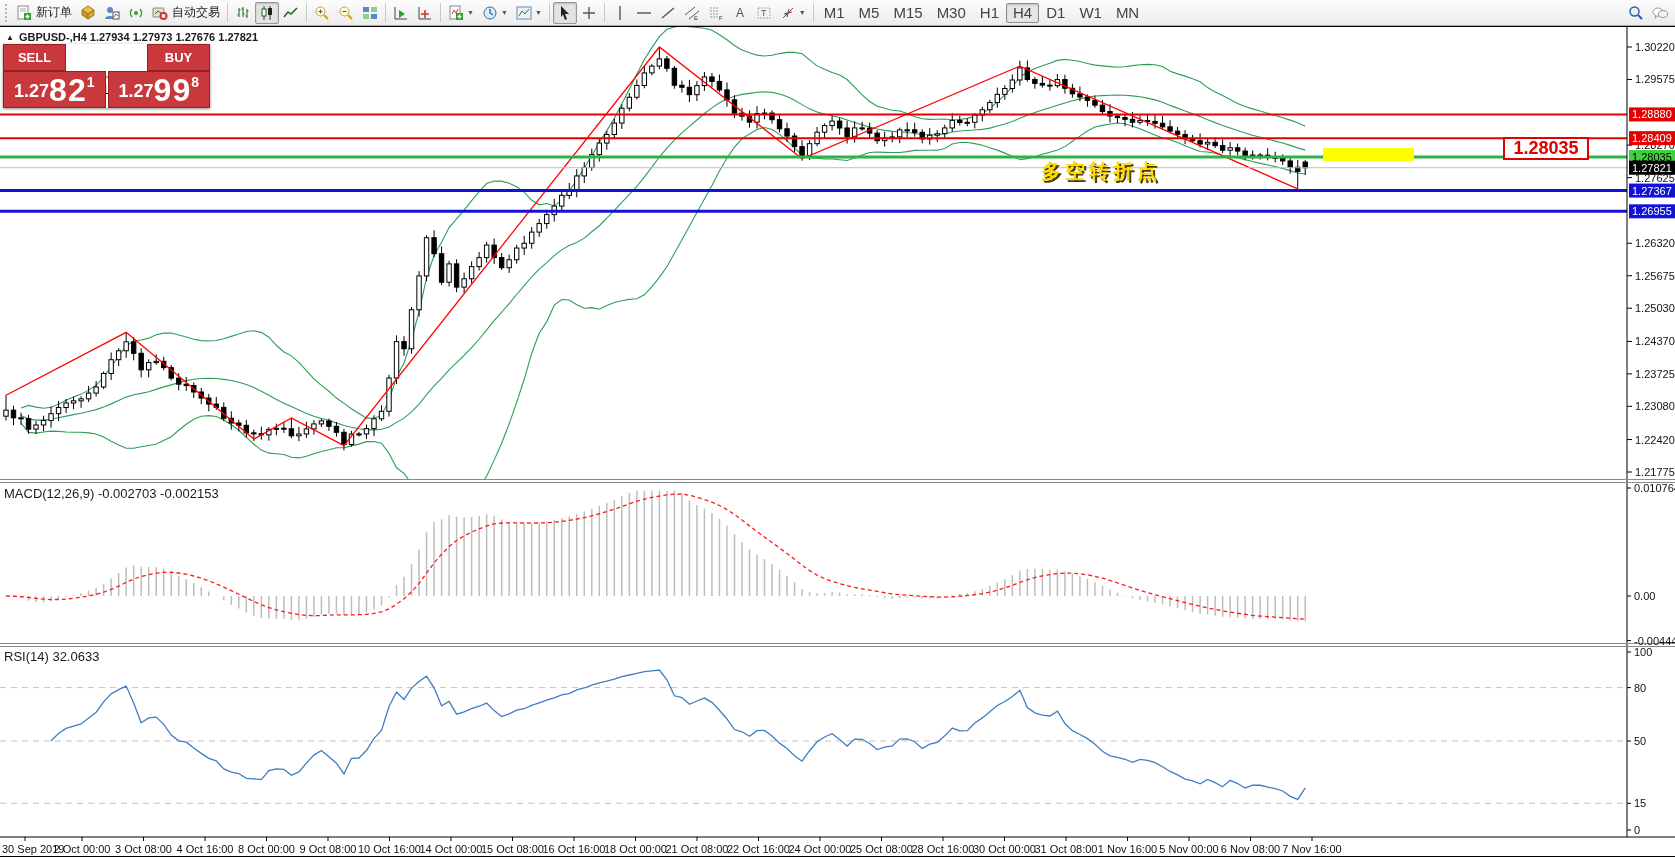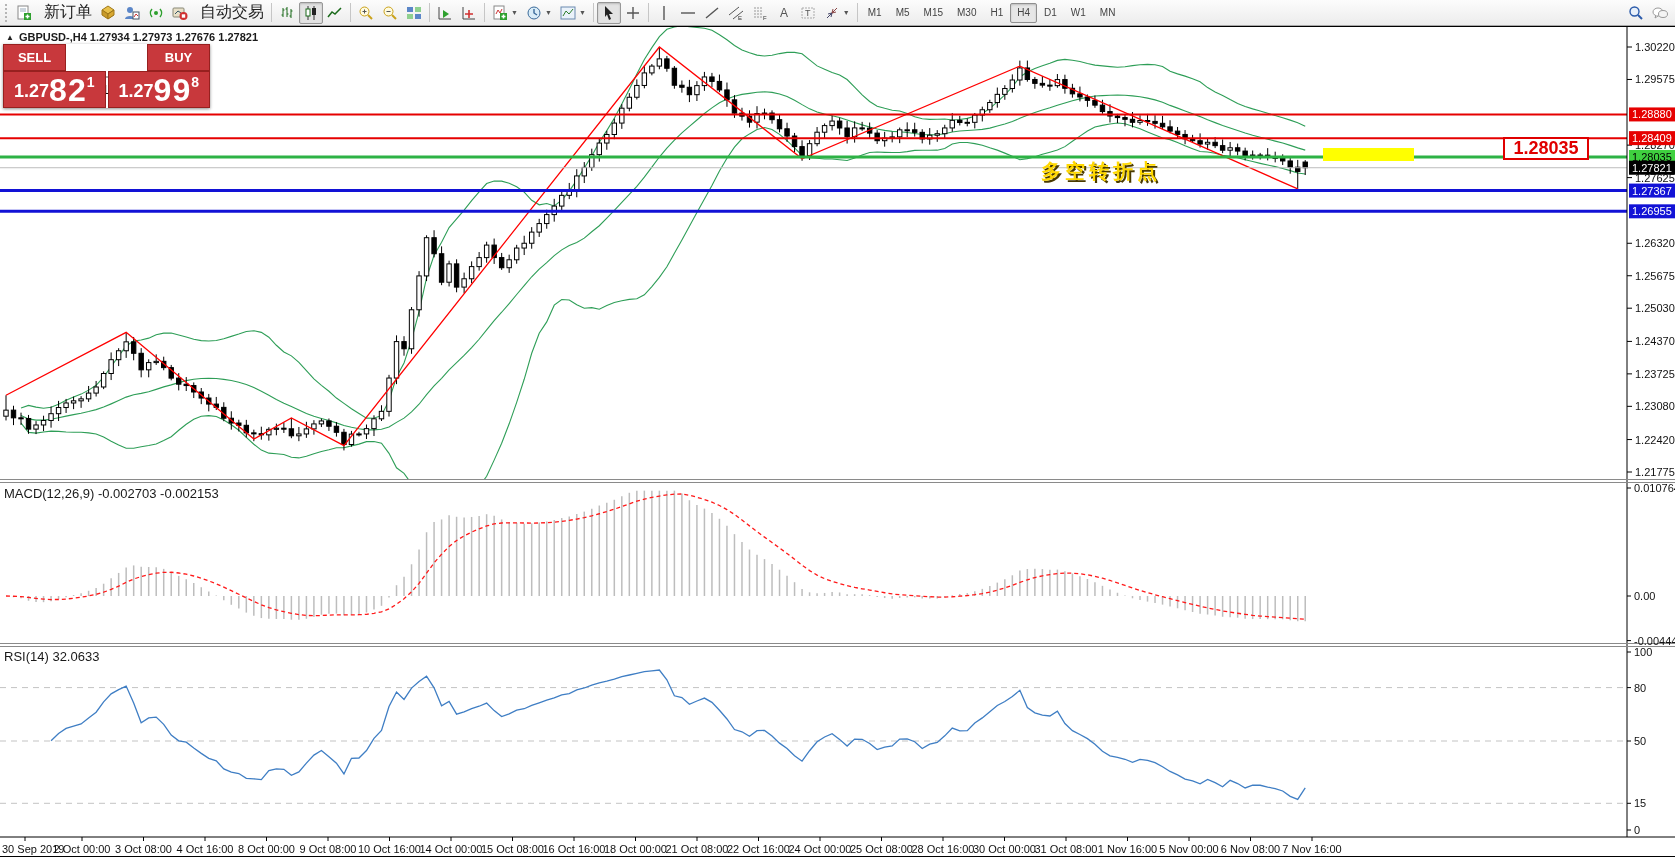--- a/index.html
+++ b/index.html
@@ -4,25 +4,25 @@
 <style>
   * { box-sizing: border-box; }
   body { margin:0; font-family:"Liberation Sans", sans-serif; background:#fff; }
 
   
   .toolbar{height:26px;display:flex;align-items:center;background:linear-gradient(#fcfcfc,#ececec);
     border-bottom:1px solid #a8a8a8;padding:0 3px;white-space:nowrap;}
   .tb-btn{height:22px;min-width:24px;display:inline-flex;align-items:center;justify-content:center;
     padding:0 3px;border:1px solid transparent;border-radius:2px;color:#333;cursor:default;}
   .tb-btn.active{border-color:#979797;background:#e3e3e3;box-shadow:inset 0 1px 2px rgba(0,0,0,.18);}
-  .tb-label{font-size:16px;margin-left:12px;color:#222;}
+  .tb-label{font-size:12px;margin-left:4px;color:#222;}
   .tb-sep{width:1px;height:19px;background:#c6c6c6;margin:0 3px;}
   .tb-grip{width:5px;height:18px;border-left:2px dotted #b5b5b5;margin:0 2px;}
   .tb-dd{font-size:7px;color:#555;margin-left:3px;}
-  .tf-btn{height:20px;padding:0 6px;font-size:10px;color:#444;display:inline-flex;align-items:center;
+  .tf-btn{height:20px;padding:0 6px;font-size:15px;color:#444;display:inline-flex;align-items:center;
     border:1px solid transparent;border-radius:2px;}
   .tf-btn.active{border-color:#8f8f8f;background:#e6e6e6;box-shadow:inset 0 1px 2px rgba(0,0,0,.18);}
   .tb-right{margin-left:auto;display:flex;align-items:center;}
   .icon16 svg{display:block;}
 
   
   .chart-window{position:relative;width:1675px;height:831px;border-top:1px solid #000;
     border-bottom:1px solid #000;background:#fff;overflow:hidden;}
   #chart-svg{position:absolute;left:0;top:0;z-index:1;}
 

